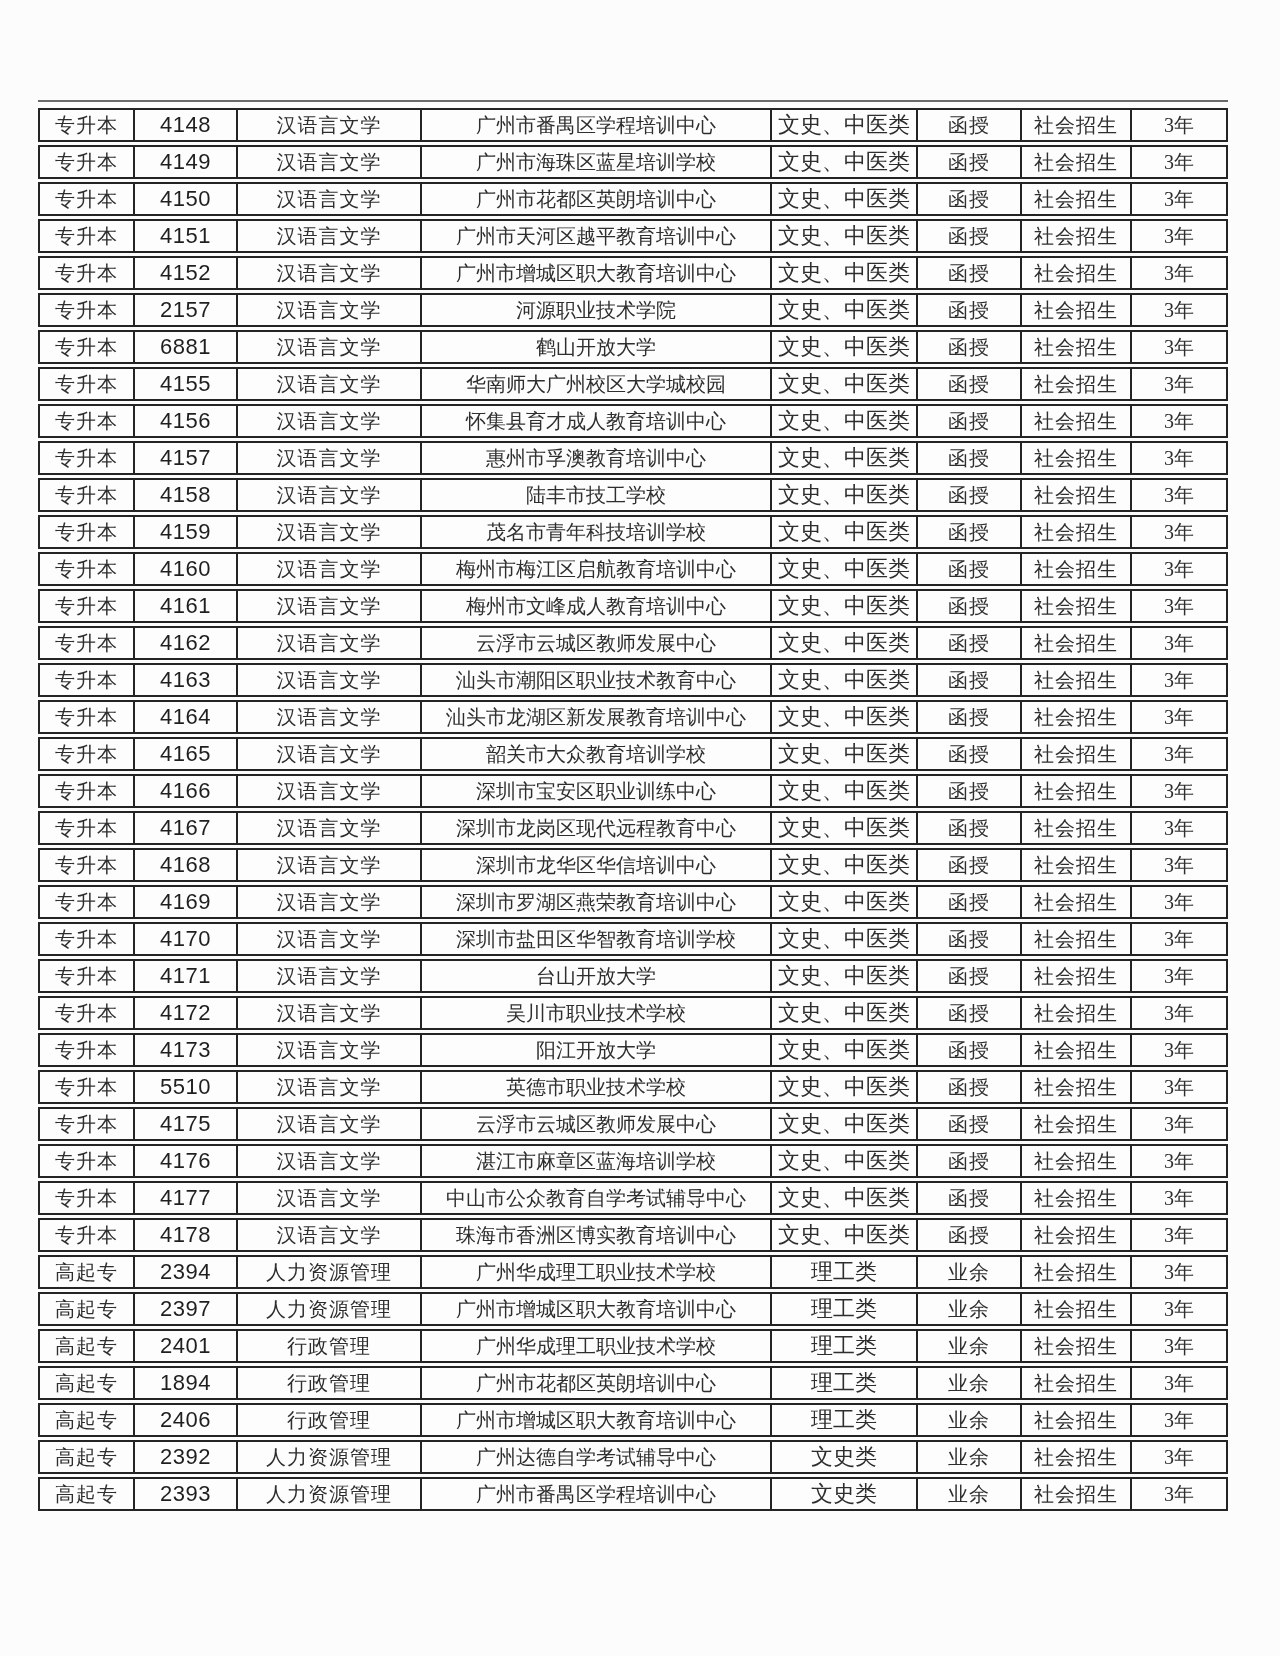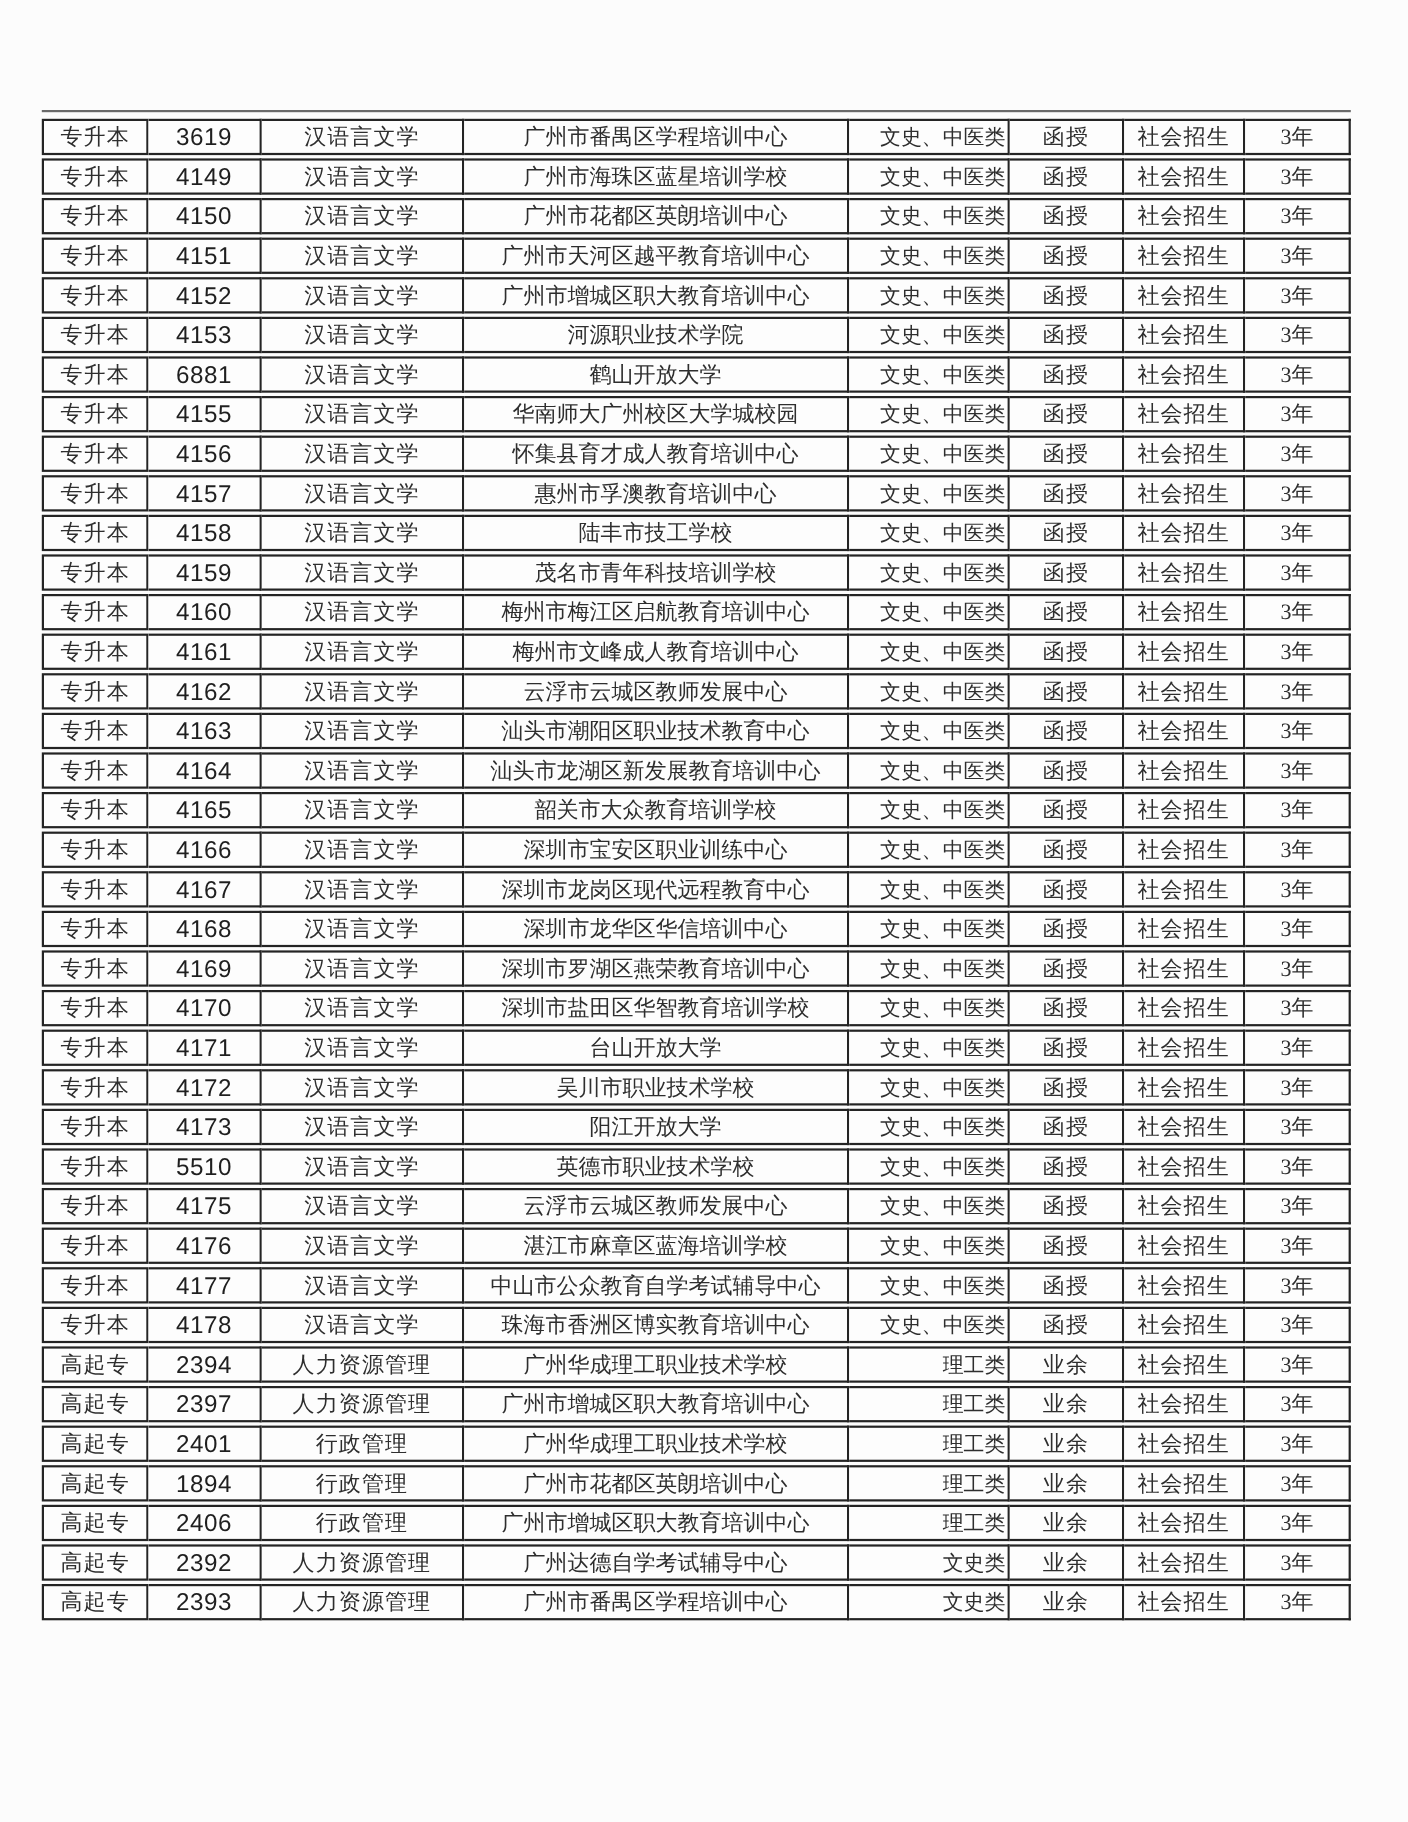--- a/index.html
+++ b/index.html
@@ -40,21 +40,21 @@
     white-space:nowrap;
     letter-spacing:1px;
   }
   td:first-child { border-left:2px solid #242424; }
   td.cell-code {
     font-family:"Liberation Sans", sans-serif;
     font-size:22px;
     letter-spacing:0.5px;
     color:#1f1f1f;
   }
-  td.cell-category { font-size:19px; letter-spacing:0px;text-align:right; }
+  td.cell-category { font-size:22px; letter-spacing:0px; }
   td.cell-institution { letter-spacing:0px; }
   td.cell-duration { letter-spacing:0px; }
 </style>
 </head>
 <body>
 
 <div class="page">
   <div class="table-wrap">
     <div class="crop-line"></div>
     <table class="enroll">
@@ -64,21 +64,21 @@
         <col style="width:184px">
         <col style="width:350px">
         <col style="width:146px">
         <col style="width:104px">
         <col style="width:110px">
         <col style="width:96px">
       </colgroup>
       <tbody id="table-body">
           <tr>
     <td class="cell-level">专升本</td>
-    <td class="cell-code">3619</td>
+    <td class="cell-code">4148</td>
     <td class="cell-major">汉语言文学</td>
     <td class="cell-institution">广州市番禺区学程培训中心</td>
     <td class="cell-category">文史、中医类</td>
     <td class="cell-study-form">函授</td>
     <td class="cell-enrollment-type">社会招生</td>
     <td class="cell-duration">3年</td>
   </tr>
           <tr>
     <td class="cell-level">专升本</td>
     <td class="cell-code">4149</td>
@@ -114,21 +114,21 @@
     <td class="cell-code">4152</td>
     <td class="cell-major">汉语言文学</td>
     <td class="cell-institution">广州市增城区职大教育培训中心</td>
     <td class="cell-category">文史、中医类</td>
     <td class="cell-study-form">函授</td>
     <td class="cell-enrollment-type">社会招生</td>
     <td class="cell-duration">3年</td>
   </tr>
           <tr>
     <td class="cell-level">专升本</td>
-    <td class="cell-code">4153</td>
+    <td class="cell-code">2157</td>
     <td class="cell-major">汉语言文学</td>
     <td class="cell-institution">河源职业技术学院</td>
     <td class="cell-category">文史、中医类</td>
     <td class="cell-study-form">函授</td>
     <td class="cell-enrollment-type">社会招生</td>
     <td class="cell-duration">3年</td>
   </tr>
           <tr>
     <td class="cell-level">专升本</td>
     <td class="cell-code">6881</td>

